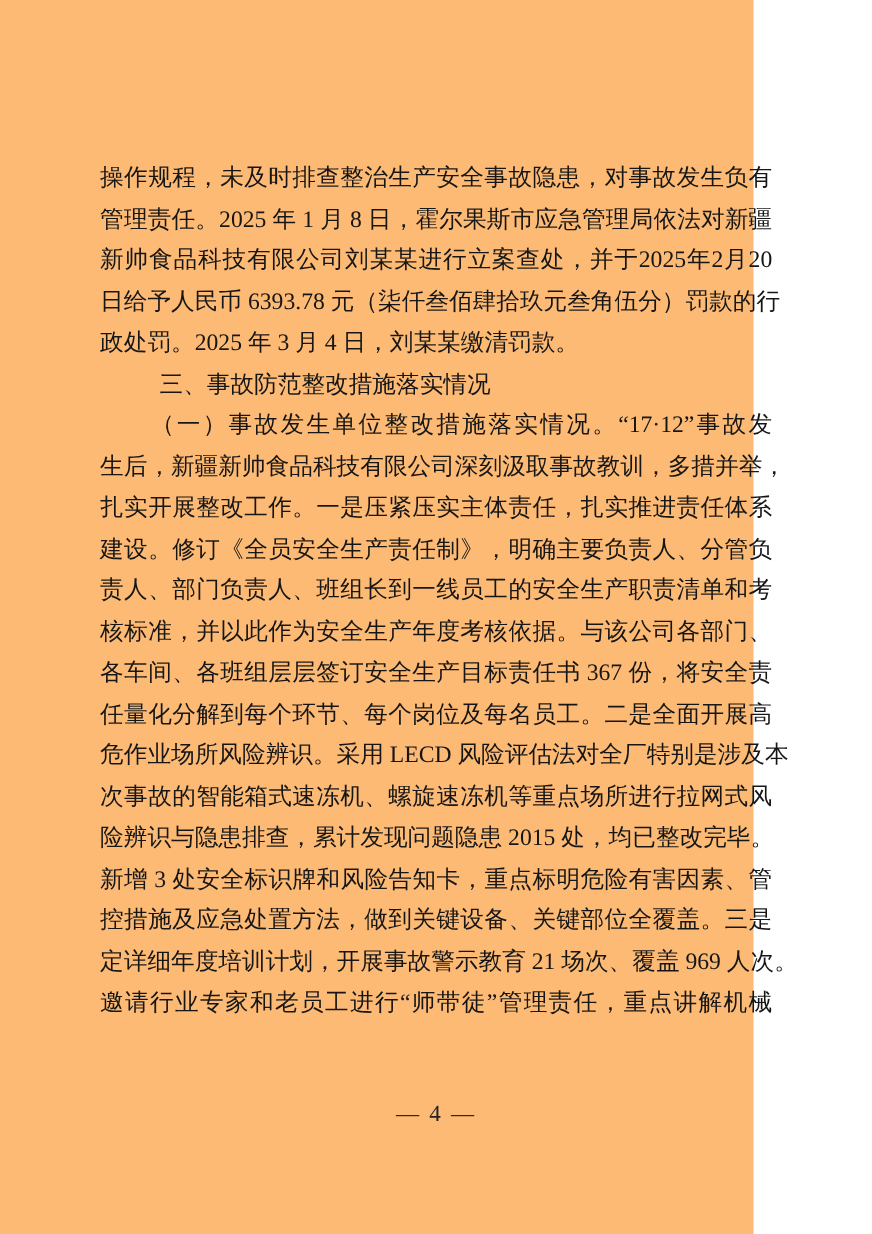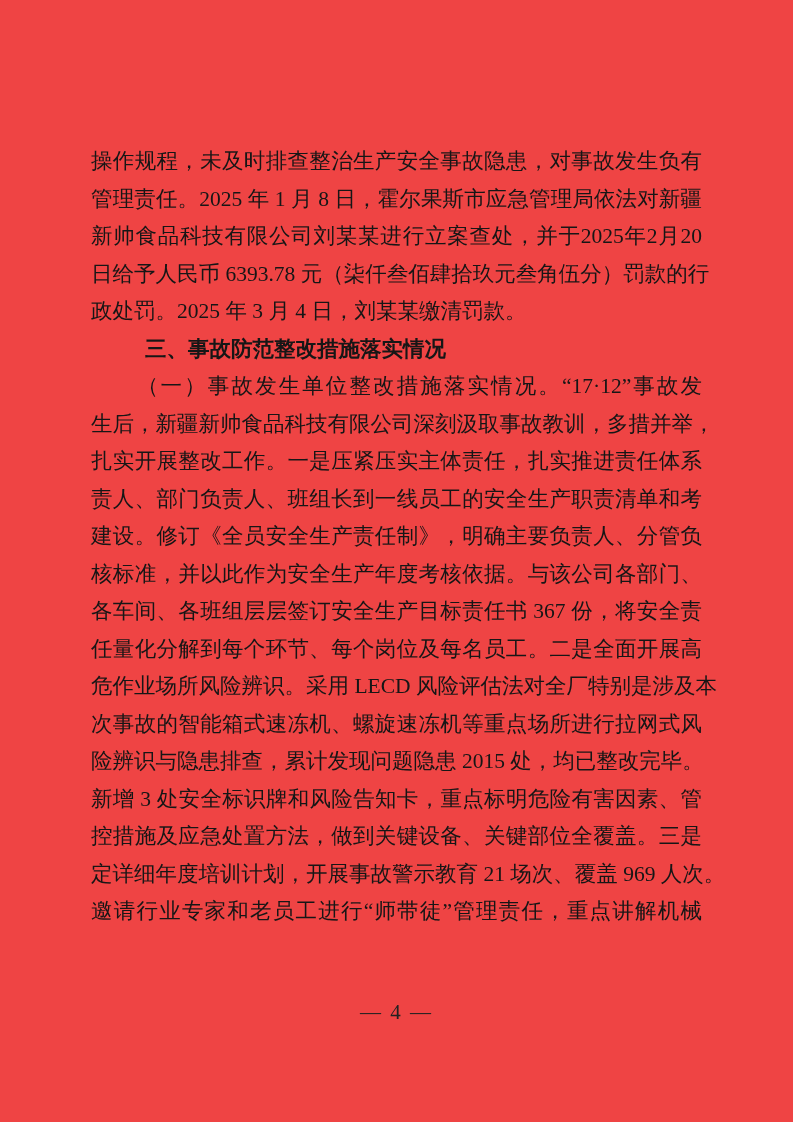--- a/index.html
+++ b/index.html
@@ -11,22 +11,22 @@
     height: 1122px;
     background: #ffffff;
     position: relative;
     overflow: hidden;
     color: #161616;
     font-family: "Liberation Serif", "DejaVu Serif", serif;
   }
   .page {
     position: absolute;
     left: 0; top: 0;
-    width: 793px; height: 1122px;
-    background: #ef4444;
+    width: 685px; height: 1122px;
+    background: #fdba74;
   }
   .doc {
     position: absolute;
     left: 91px;
     top: 143px;
     width: 611px;
   }
   .line {
     width: 611px;
     height: 37.5px;
@@ -41,21 +41,21 @@
     text-align: center;
     text-align-last: left;
   }
   .indent-h { text-indent: 54px; }
   .indent-s { text-indent: 46px; }
   .b {
     font-weight: 400;
     font-family: "Liberation Sans", "DejaVu Sans", sans-serif;
   }
   .heading {
-    font-weight: 700;
+    font-weight: 400;
     font-family: "Liberation Sans", "DejaVu Sans", sans-serif;
   }
   .page-number {
     position: absolute;
     left: 0;
     top: 1000px;
     width: 793px;
     text-align: center;
     font-size: 21px;
     letter-spacing: 2px;
@@ -81,23 +81,23 @@
     <div class="line no-stretch"><span>政处罚。2025 年 3 月 4 日，刘某某缴清罚款。</span></div>
 
     <div class="line no-stretch indent-h heading"><span>三、事故防范整改措施落实情况</span></div>
 
     <div class="line indent-s"><span class="b">（一）事故发生单位整改措施落实情况。</span><span>“17·12”事故发</span></div>
 
     <div class="line"><span>生后，新疆新帅食品科技有限公司深刻汲取事故教训，多措并举，</span></div>
 
     <div class="line"><span>扎实开展整改工作。</span><span class="b">一是压紧压实主体责任，扎实推进责任体系</span></div>
 
+    <div class="line"><span class="b">建设。</span><span>修订《全员安全生产责任制》，明确主要负责人、分管负</span></div>
+
     <div class="line"><span>责人、部门负责人、班组长到一线员工的安全生产职责清单和考</span></div>
-
-    <div class="line"><span class="b">建设。</span><span>修订《全员安全生产责任制》，明确主要负责人、分管负</span></div>
 
     <div class="line"><span>核标准，并以此作为安全生产年度考核依据。与该公司各部门、</span></div>
 
     <div class="line"><span>各车间、各班组层层签订安全生产目标责任书 367 份，将安全责</span></div>
 
     <div class="line"><span>任量化分解到每个环节、每个岗位及每名员工。</span><span class="b">二是全面开展高</span></div>
 
     <div class="line"><span class="b">危作业场所风险辨识。</span><span>采用 LECD 风险评估法对全厂特别是涉及本</span></div>
 
     <div class="line"><span>次事故的智能箱式速冻机、螺旋速冻机等重点场所进行拉网式风</span></div>

